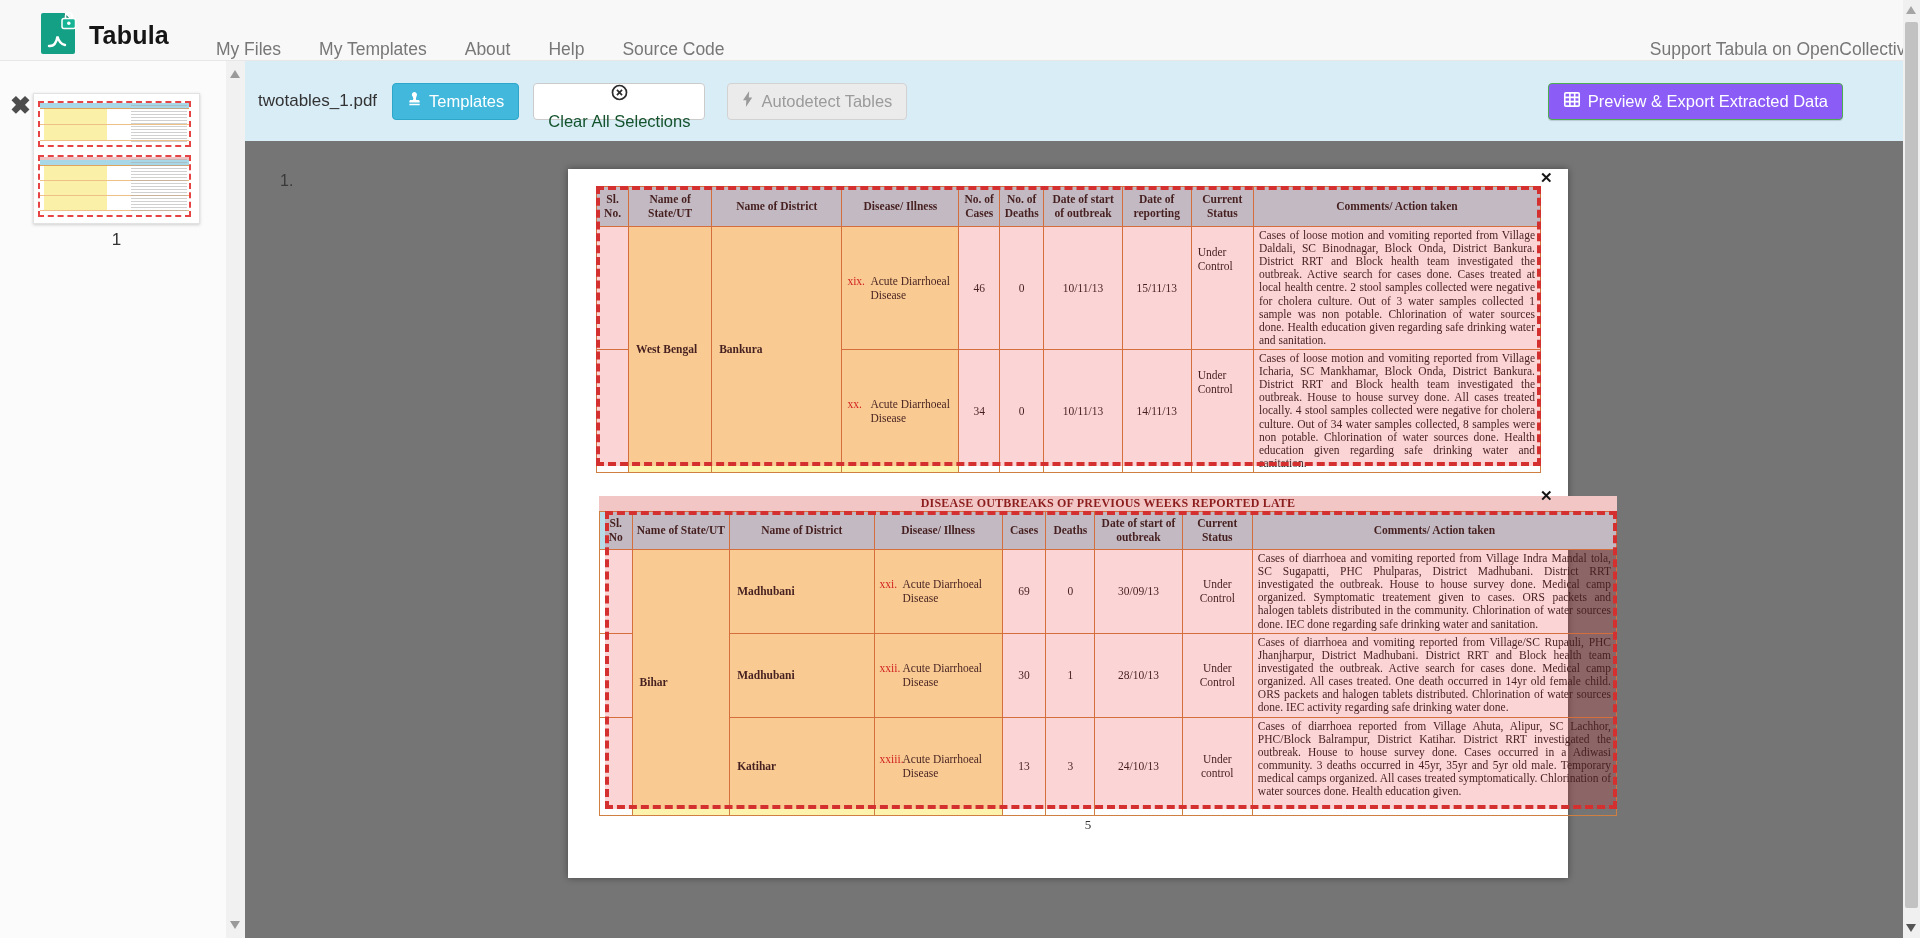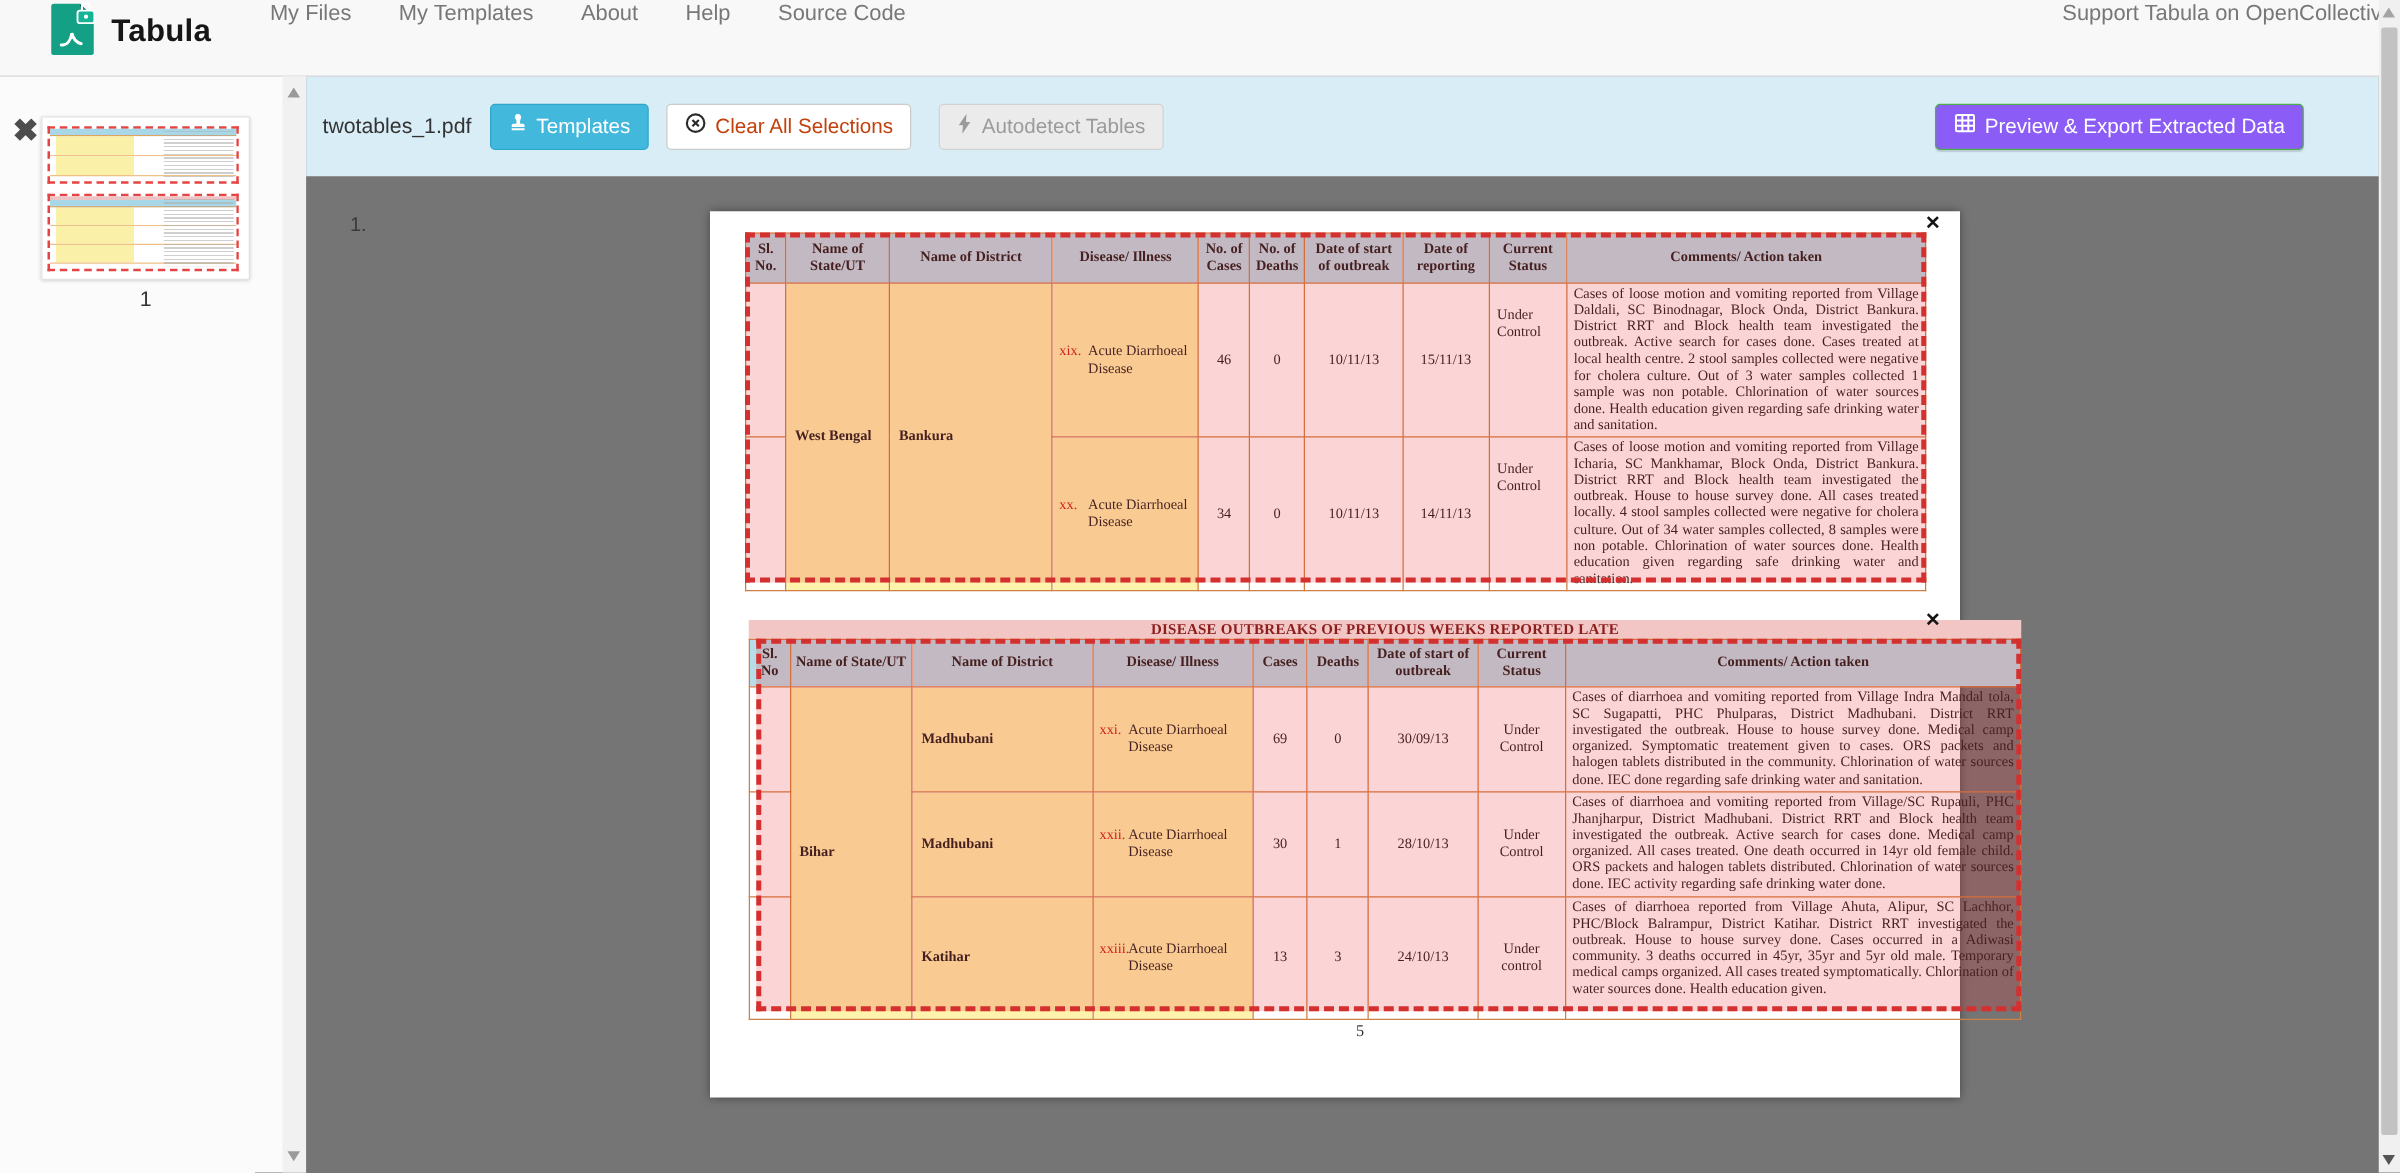--- a/index.html
+++ b/index.html
@@ -1,19 +1,19 @@
 <!DOCTYPE html>
 <html><head>
 <meta charset="utf-8">
 <style>
   * { margin:0; padding:0; box-sizing:border-box; }
   html,body { width:1920px; height:938px; overflow:hidden; font-family:"Liberation Sans", sans-serif; background:#767676; }
 
   
-  .navbar { position:absolute; left:0; top:0; width:1920px; height:61px; background:#f8f8f8; border-bottom:1px solid #e7e7e7; display:flex; align-items:flex-start; z-index:30; }
+  .navbar { position:absolute; left:0; top:0; width:1920px; height:61px; background:#f8f8f8; border-bottom:1px solid #e7e7e7; display:flex; align-items:flex-end; z-index:30; }
   .brand { display:flex; align-items:center; gap:9px; margin-left:38px; cursor:pointer; }
   .brand-title { font-size:25px; font-weight:bold; color:#161616; letter-spacing:.2px; }
   .nav-links { display:flex; align-items:center; margin-left:28px; }
   .nav-link { color:#777; font-size:17.5px; padding:0 19px; cursor:pointer; white-space:nowrap; }
   .nav-support { margin-left:auto; color:#777; font-size:17.5px; cursor:pointer; }
 
   
   .sidebar { position:absolute; left:0; top:61px; width:245px; bottom:0; background:#fbfbfb; }
   .side-scroll { position:absolute; right:0; top:0; width:19px; bottom:0; background:#f1f1f1; }
   .arr { width:0; height:0; position:absolute; left:4px; }
@@ -30,21 +30,21 @@
   .mini-row { position:relative; background:linear-gradient(90deg,#fff 0 3%,#faf0a8 3% 45%,#fff 45% 100%); border-bottom:1px solid #f0c089; }
   .mini1 .mini-row { height:16px; }
   .mini2 .mini-row { height:15px; }
   .mini-lines { position:absolute; right:2px; top:2px; bottom:2px; width:56px; background:repeating-linear-gradient(to bottom,#a9a9a9 0 1px,transparent 1px 3px); opacity:.55; }
 
   
   .toolbar { position:absolute; left:245px; top:61px; right:17px; height:80px; background:#d9edf7; display:flex; align-items:center; padding-left:13px; z-index:20; }
   .filename { font-size:17px; color:#333; margin-right:15px; white-space:nowrap; }
   .btn { display:inline-flex; align-items:center; gap:7px; height:37px; padding:0 14px; border-radius:4px; font-size:16.5px; cursor:pointer; white-space:nowrap; border:1px solid transparent; }
   .btn-templates { background:#41b8dc; border-color:#2ea6ca; color:#fff; margin-right:14px; }
-  .btn-clear { background:#fff; border-color:#cbcbcb; color:#c2410c; margin-right:22px; }
+  .btn-clear { background:#fff; border-color:#cbcbcb; color:#14532d; margin-right:22px;flex-direction:column; }
   .btn-auto { background:#ebebeb; border-color:#d2d2d2; color:#9b9b9b; cursor:default; }
   .btn-export { margin-left:auto; margin-right:60px; background:#8b5cf6; border-color:#4cae4c; color:#fff; box-shadow:0 1px 1px rgba(0,0,0,.15); }
 
   
   .main { position:absolute; left:245px; top:141px; right:17px; bottom:0; background:#757575; overflow:hidden; }
   .page-marker { position:absolute; left:35px; top:31px; font-size:16px; color:#3a3a3a; }
   .pdf-page { position:absolute; left:323px; top:28px; width:1000px; height:709px; background:#fff; box-shadow:0 0 7px rgba(0,0,0,.4); }
 
   
   .tblwrap { position:absolute; font-family:"Liberation Serif", serif; }

